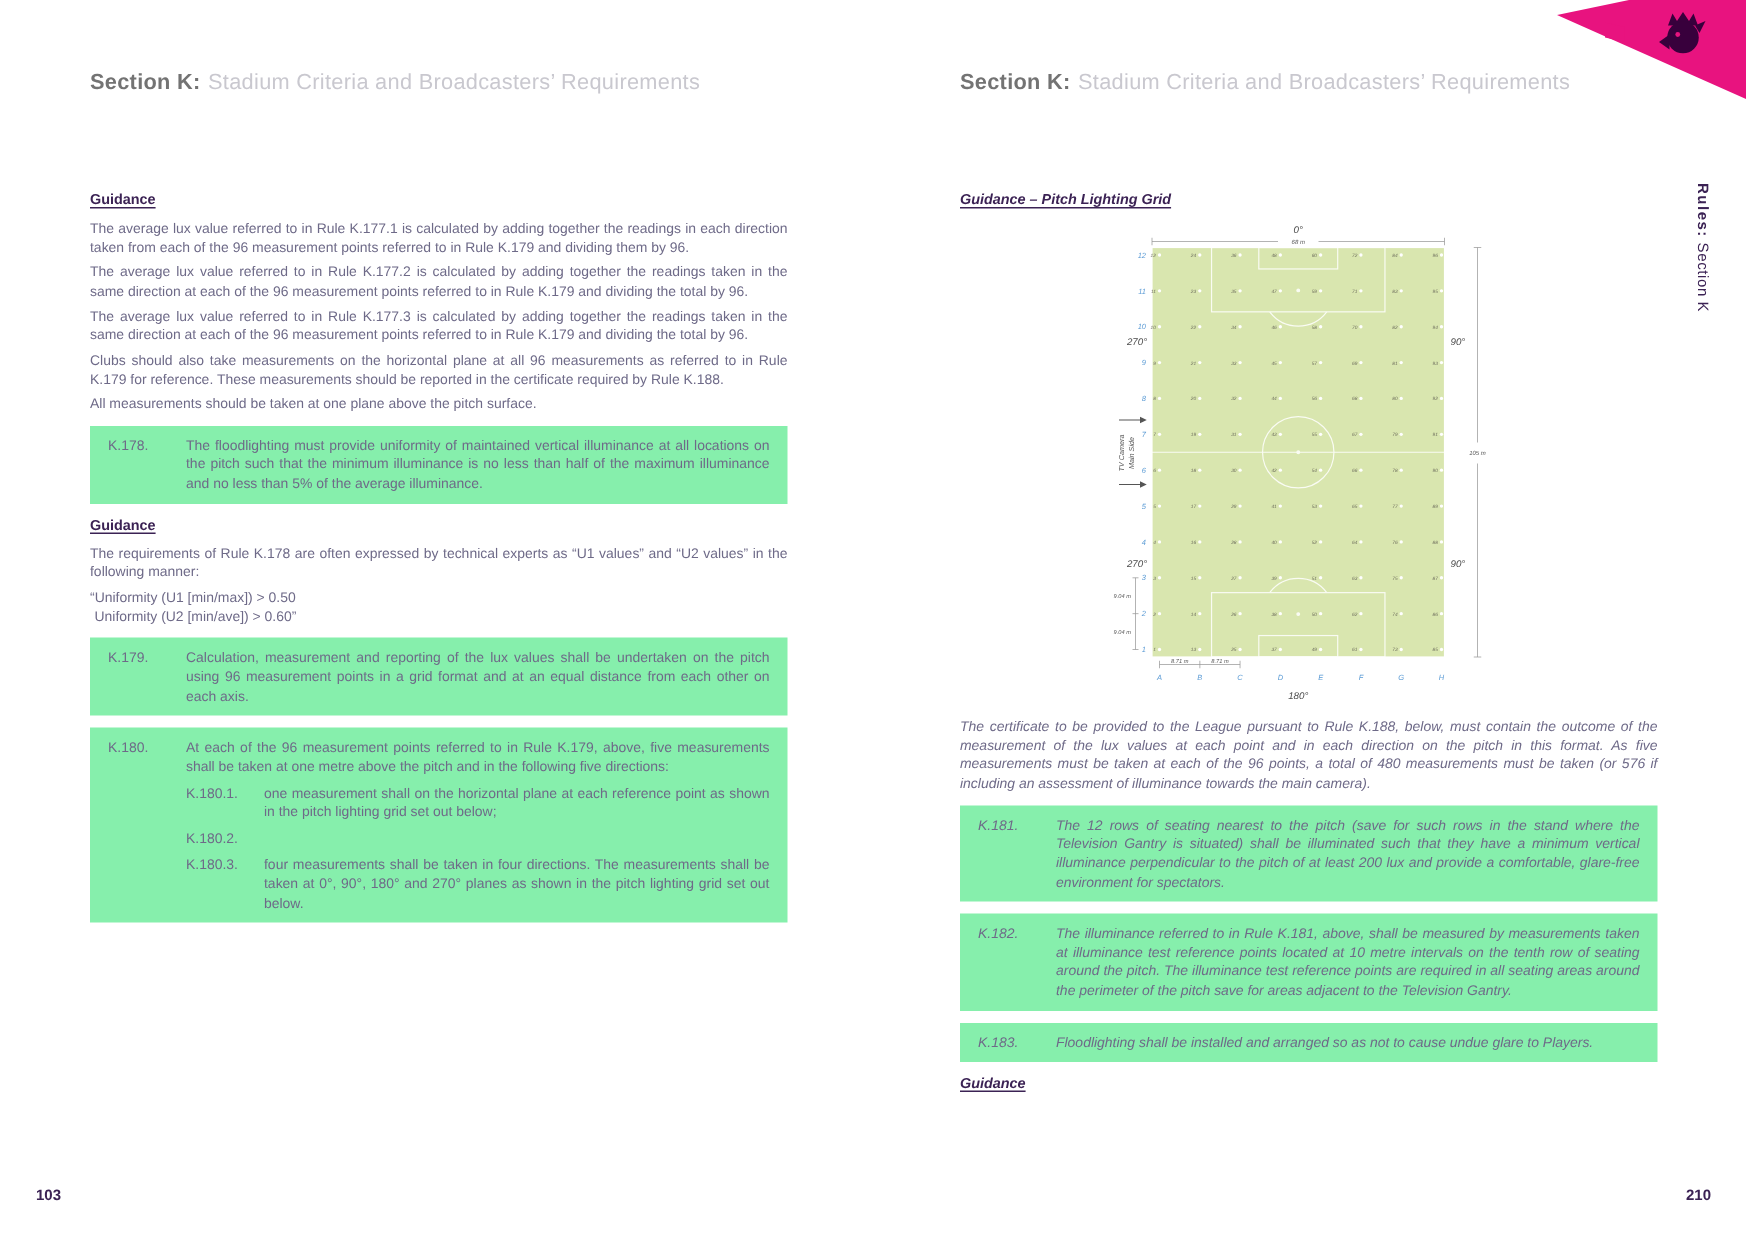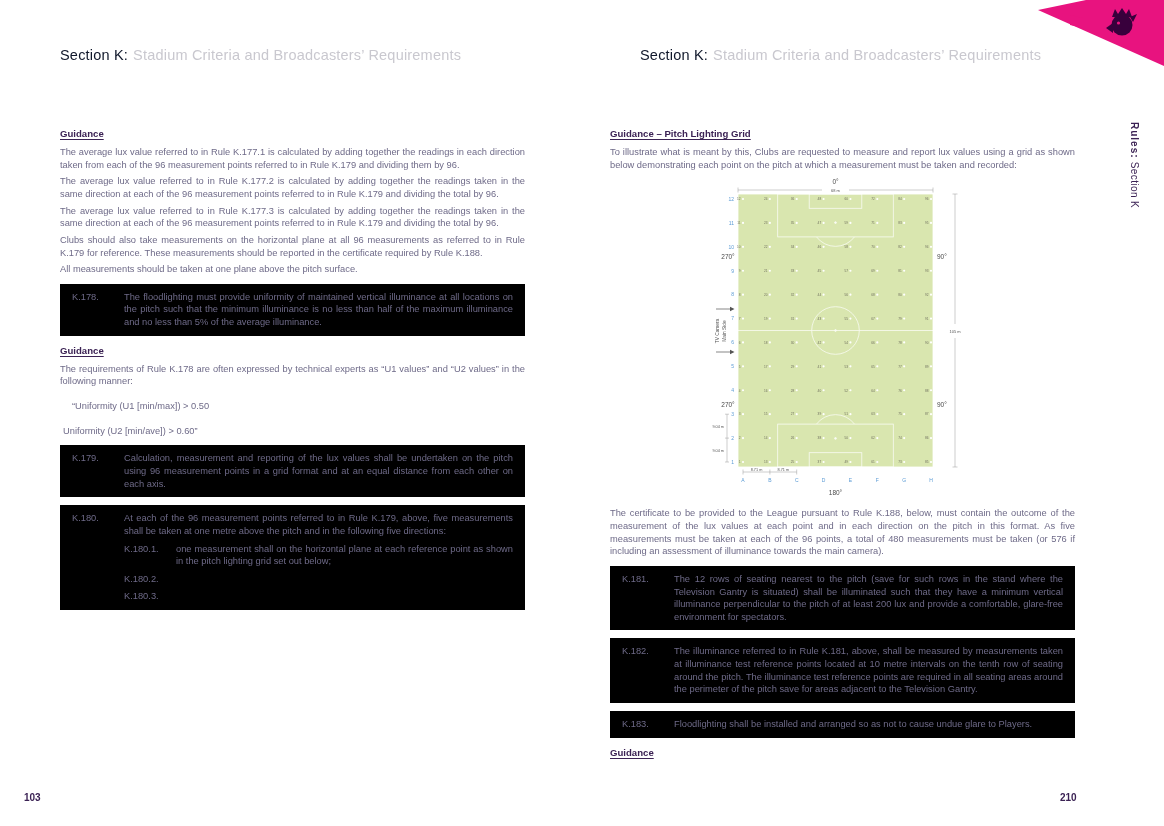--- a/index.html
+++ b/index.html
@@ -1,38 +1,38 @@
 <!DOCTYPE html>
 <html><head>
 <meta charset="utf-8">
 <style>
   html,body{margin:0;padding:0;}
   body{
     width:1164px;height:826px;background:#ffffff;position:relative;overflow:hidden;
     font-family:"Liberation Sans","DejaVu Sans",sans-serif;color:#6e6a88;
   }
   .page-header{position:absolute;top:47px;font-size:14.5px;letter-spacing:.2px;color:#c9c8cf;white-space:nowrap;}
-  .page-header .hdr-prefix{font-weight:normal;color:#0f172a;margin-right:5px;}
+  .page-header .hdr-prefix{font-weight:bold;color:#737373;margin-right:5px;}
   .col{position:absolute;top:127px;width:465px;font-size:9.3px;line-height:1.36;}
   .col-left{left:60px;}
-  .col-right{left:610px;}
+  .col-right{left:640px;font-style:italic;}
   h3.guidance{font-size:9.6px;font-weight:bold;color:#3b2254;margin:0 0 6px 0;
     text-decoration:underline;text-underline-offset:2px;}
   p.body-p{margin:0 0 4px 0;text-align:justify;}
-  p.quote-line{margin:12px;}
+  p.quote-line{margin:0;}
   p.quote-last{margin:0 0 4px 0;}
-  .rule-box{background:#000000;margin:8px 0 8px 0;padding:7px 12px;display:flex;}
+  .rule-box{background:#86efac;margin:8px 0 8px 0;padding:7px 12px;display:flex;}
   .rule-num{width:52px;flex:0 0 52px;}
   .rule-text{flex:1;text-align:justify;}
   .subrule{display:flex;margin-top:5px;}
   .subrule-num{width:52px;flex:0 0 52px;}
   .subrule-text{flex:1;text-align:justify;}
   .page-number{position:absolute;top:792px;font-size:10px;font-weight:bold;color:#3b2254;}
   #page-num-left{left:24px;}
-  #page-num-right{left:1060px;text-align:right;}
+  #page-num-right{left:1124px;text-align:right;}
   .side-tab{position:absolute;left:1129px;top:122px;writing-mode:vertical-rl;
     font-size:10px;color:#3b2254;letter-spacing:.4px;white-space:nowrap;}
   .side-tab .tab-bold{font-weight:bold;letter-spacing:1px;}
   #corner-banner{position:absolute;left:1034px;top:0;}
   #diagram-wrap{position:relative;height:330px;margin:4px 0 2px 0;}
   #pitch-svg{position:absolute;left:93px;top:0;}
   svg text{font-family:"Liberation Sans","DejaVu Sans",sans-serif;}
 </style>
 </head>
 <body>
@@ -70,20 +70,21 @@
       <span>At each of the 96 measurement points referred to in Rule K.179, above, five measurements shall be taken at one metre above the pitch and in the following five directions:</span>
       <div class="subrule">
         <div class="subrule-num">K.180.1.</div>
         <div class="subrule-text">one measurement shall on the horizontal plane at each reference point as shown in the pitch lighting grid set out below;</div>
       </div>
       <div class="subrule">
         <div class="subrule-num">K.180.2.</div>
       </div>
       <div class="subrule">
         <div class="subrule-num">K.180.3.</div>
+        <div class="subrule-text">four measurements shall be taken in four directions. The measurements shall be taken at 0°, 90°, 180° and 270° planes as shown in the pitch lighting grid set out below.</div>
       </div>
     </div>
   </div>
 </div>
 
 <div class="page-number" id="page-num-left">103</div>
 
 <div class="page-header" style="left:640px;">
   <span class="hdr-prefix">Section K:</span><span>Stadium Criteria and Broadcasters’ Requirements</span>
 </div>
@@ -99,21 +100,20 @@
     <circle cx="12.5" cy="17" r="1.6" fill="#e8137f"></circle>
   </g>
 </svg>
 
 <div class="side-tab">
   <span class="tab-bold">Rules:</span><span> Section K</span>
 </div>
 
 <div class="col col-right">
   <h3 class="guidance">Guidance – Pitch Lighting Grid</h3>
-  <p class="body-p">To illustrate what is meant by this, Clubs are requested to measure and report lux values using a grid as shown below demonstrating each point on the pitch at which a measurement must be taken and recorded:</p>
 
   <div id="diagram-wrap">
     <svg id="pitch-svg" width="280" height="328" viewBox="0 0 280 328">
 
       <text x="132.5" y="9" font-size="6.5" fill="#4a4a4a" text-anchor="middle">0°</text>
       <g stroke="#9a9a9a" stroke-width="0.5">
         <line x1="35" y1="15" x2="119" y2="15"></line>
           <line x1="146" y1="15" x2="230" y2="15"></line>
         <line x1="35" y1="12.5" x2="35" y2="17.5"></line>
           <line x1="230" y1="12.5" x2="230" y2="17.5"></line>

